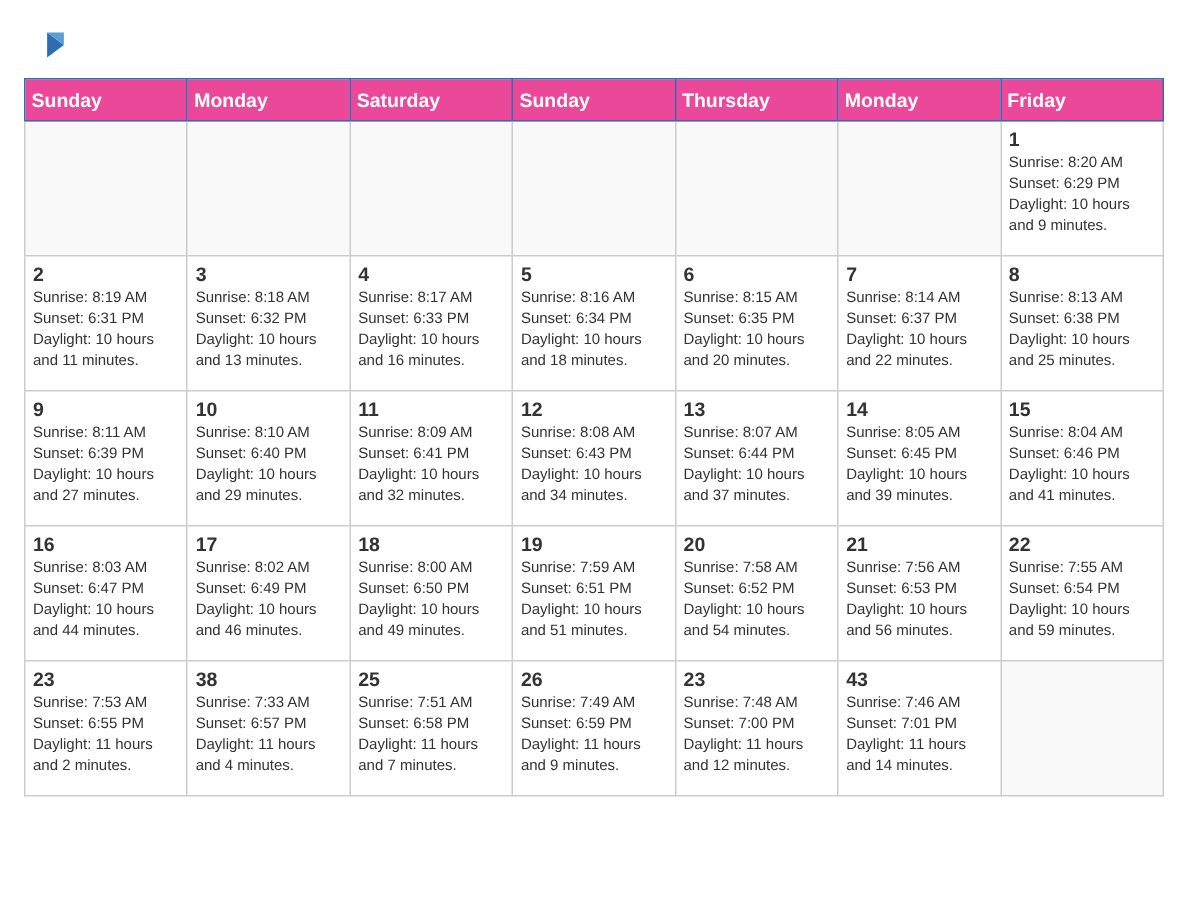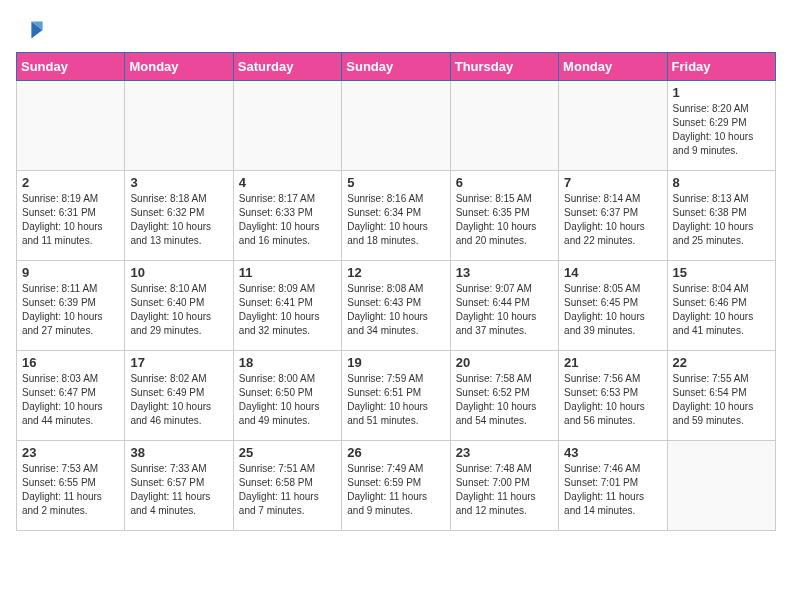--- a/index.html
+++ b/index.html
@@ -198,21 +198,21 @@
 Daylight: 10 hours and 32 minutes.</div>
         </td>
         <td>
           <span class="day-num">12</span>
           <div class="day-info">Sunrise: 8:08 AM
 Sunset: 6:43 PM
 Daylight: 10 hours and 34 minutes.</div>
         </td>
         <td>
           <span class="day-num">13</span>
-          <div class="day-info">Sunrise: 9:07 AM
+          <div class="day-info">Sunrise: 8:07 AM
 Sunset: 6:44 PM
 Daylight: 10 hours and 37 minutes.</div>
         </td>
         <td>
           <span class="day-num">14</span>
           <div class="day-info">Sunrise: 8:05 AM
 Sunset: 6:45 PM
 Daylight: 10 hours and 39 minutes.</div>
         </td>
         <td>

